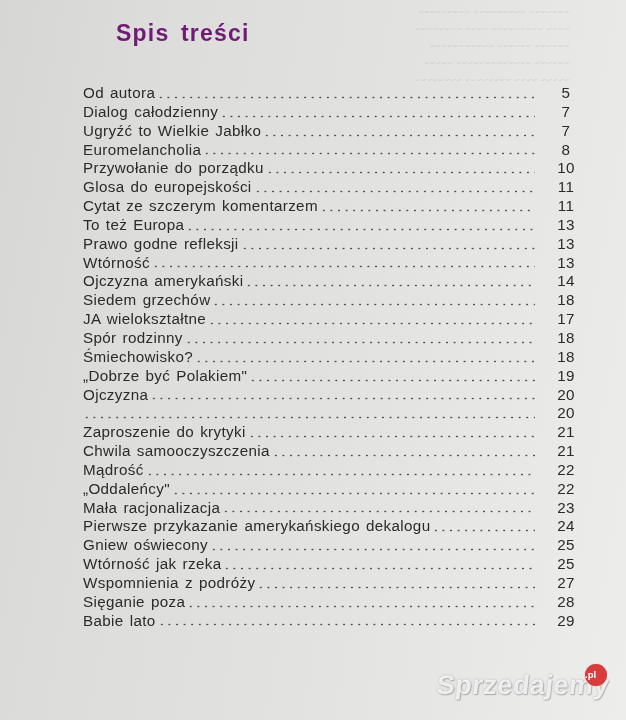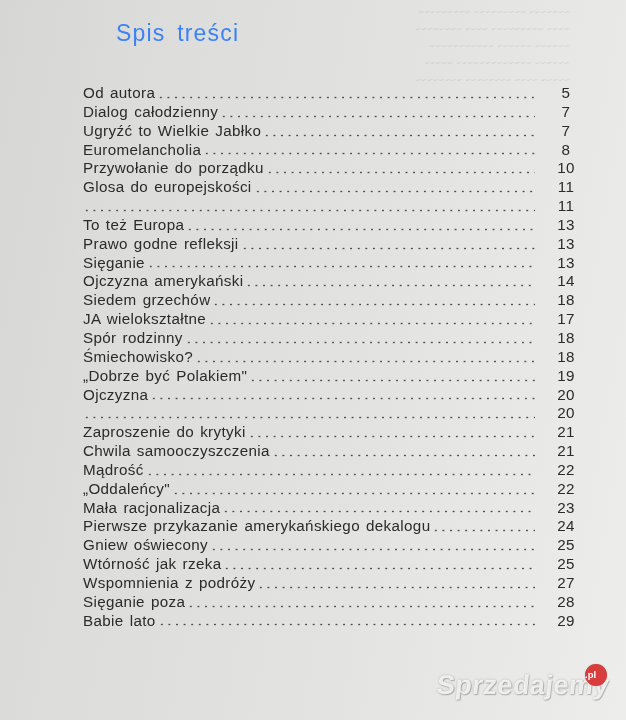--- a/index.html
+++ b/index.html
@@ -32,23 +32,23 @@
       color: #333;
       overflow: hidden;
       white-space: nowrap;
     }
     .bleed div { transform: scaleX(-1); }
     .title {
       position: absolute;
       left: 116px;
       top: 20px;
       font-size: 23px;
-      font-weight: normal;
+      font-weight: bold;
       letter-spacing: 1.2px;
-      color: #3b82f6;
+      color: #701a75;
       word-spacing: 4px;
     }
     .toc {
       position: absolute;
       left: 75px;
       top: 76px;
       width: 500px;
       margin: 8px;
       padding: 0;
       list-style: none;
@@ -151,35 +151,36 @@
         <span class="toc-title">Przywołanie do porządku</span>
         <span class="toc-leader"></span>
         <span class="toc-page">10</span>
       </li>
       <li class="toc-row">
         <span class="toc-title">Glosa do europejskości</span>
         <span class="toc-leader"></span>
         <span class="toc-page">11</span>
       </li>
       <li class="toc-row">
+        <span class="toc-title">Cytat ze szczerym komentarzem</span>
         <span class="toc-leader"></span>
         <span class="toc-page">11</span>
       </li>
       <li class="toc-row">
         <span class="toc-title">To też Europa</span>
         <span class="toc-leader"></span>
         <span class="toc-page">13</span>
       </li>
       <li class="toc-row">
         <span class="toc-title">Prawo godne refleksji</span>
         <span class="toc-leader"></span>
         <span class="toc-page">13</span>
       </li>
       <li class="toc-row">
-        <span class="toc-title">Sięganie</span>
+        <span class="toc-title">Wtórność</span>
         <span class="toc-leader"></span>
         <span class="toc-page">13</span>
       </li>
       <li class="toc-row">
         <span class="toc-title">Ojczyzna amerykański</span>
         <span class="toc-leader"></span>
         <span class="toc-page">14</span>
       </li>
       <li class="toc-row">
         <span class="toc-title">Siedem grzechów</span>

